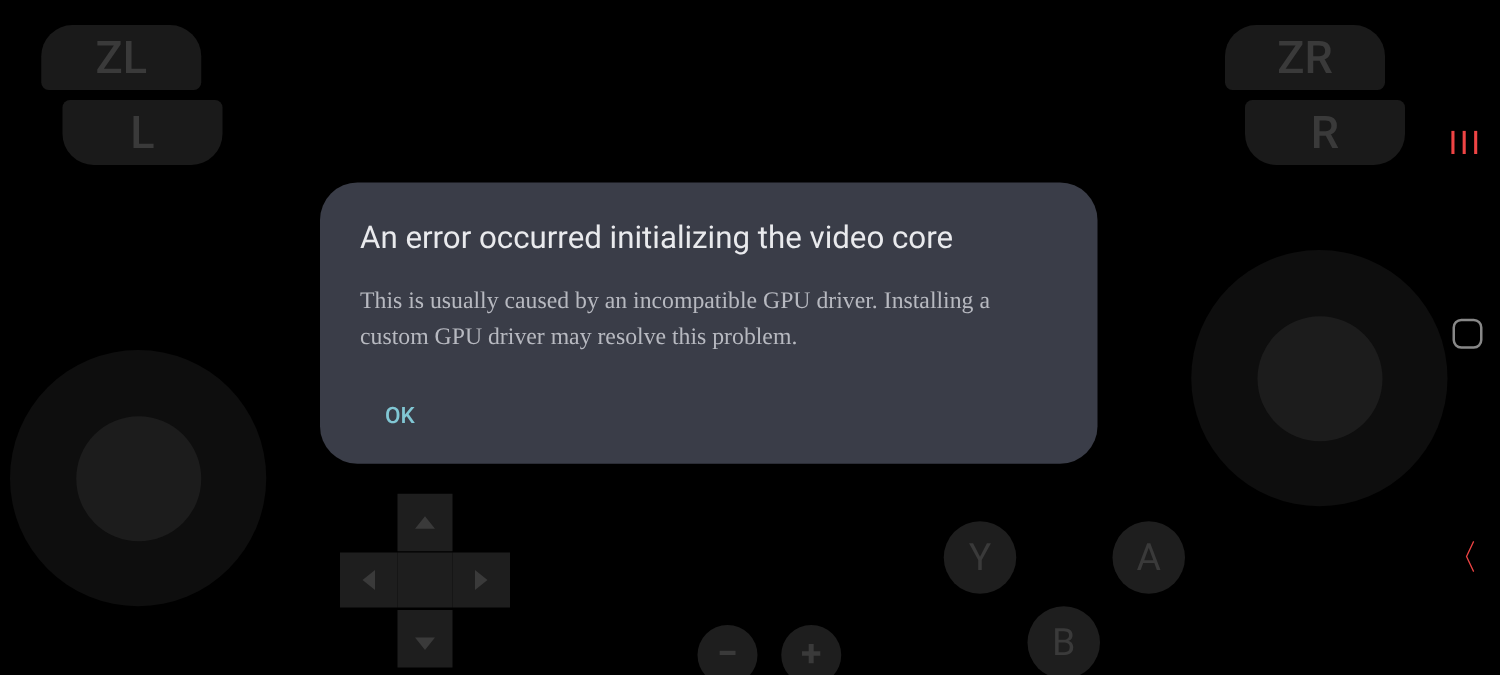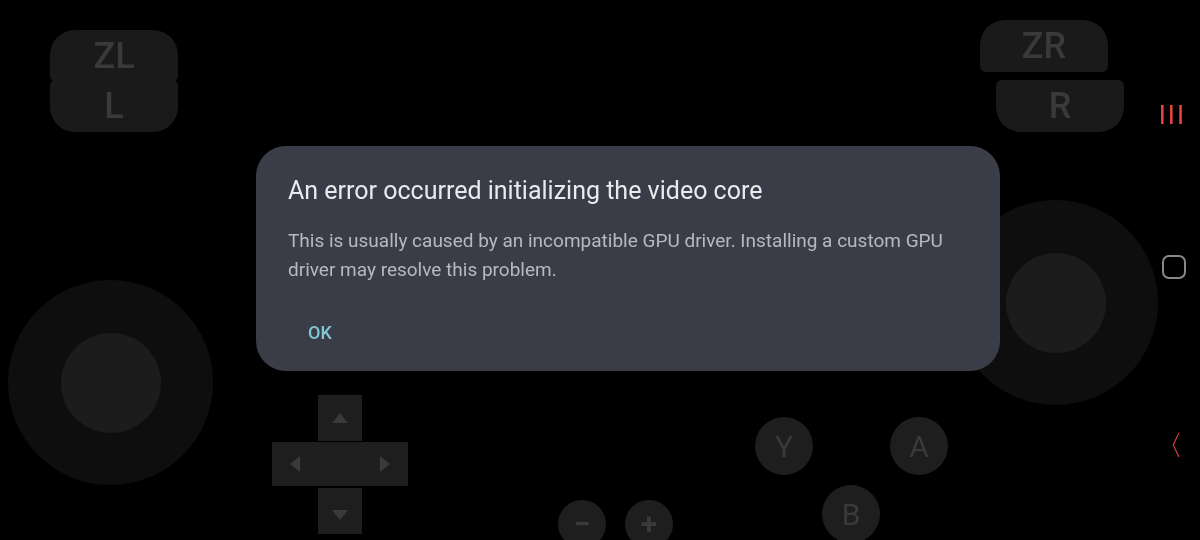--- a/index.html
+++ b/index.html
@@ -24,23 +24,22 @@
       font-size: 36px;
       font-weight: 500;
       display: flex;
       align-items: center;
       justify-content: center;
       height: 52px;
       width: 128px;
     }
     .zl-btn {
       top: 20px;
-      left: 50px;
+      left: 33px;
       border-radius: 25px 25px 6px 6px;
-      margin-top: 10px;
     }
     .zr-btn {
       top: 20px;
       right: 92px;
       border-radius: 25px 25px 6px 6px;
     }
     .l-btn {
       top: 80px;
       left: 50px;
       border-radius: 6px 6px 25px 25px;
@@ -195,36 +194,37 @@
       top: 427px;
       font-size: 28px;
       right: 17px;
     }
     
     
     .dialog {
       position: absolute;
       top: 146px;
       left: 256px;
-      width: 744px;
+      width: 622px;
       background: #3a3d48;
       border-radius: 30px;
       padding: 30px 32px 18px 32px;
     }
     .dialog-title {
       color: #e9eaed;
       font-size: 25px;
       font-weight: 400;
       margin-bottom: 22px;
     }
     .dialog-body {
       color: #b7b9c0;
       font-size: 19px;
       line-height: 1.5;
       margin-bottom: 28px;
+      font-family: Liberation Serif, serif;
     }
     .dialog-actions {
       display: flex;
       justify-content: flex-start;
     }
     .dialog-ok {
       color: #81c7d4;
       font-size: 18px;
       font-weight: 500;
       padding: 10px 20px;

